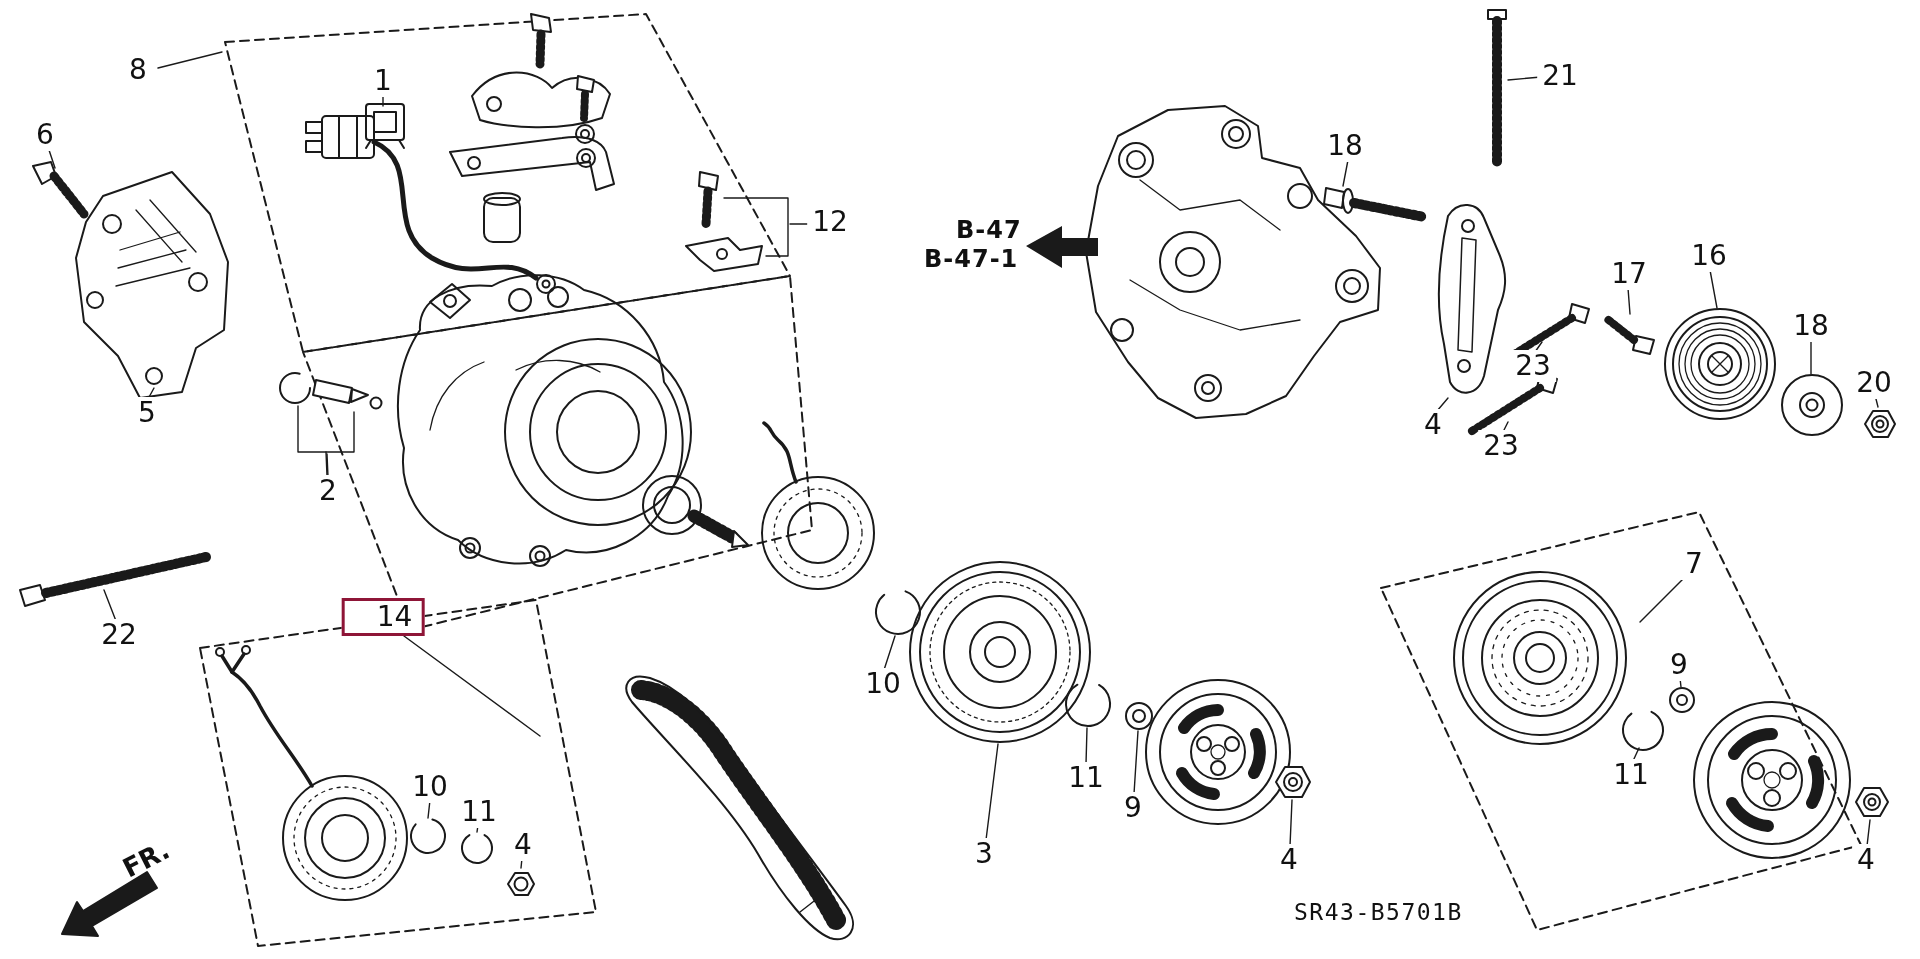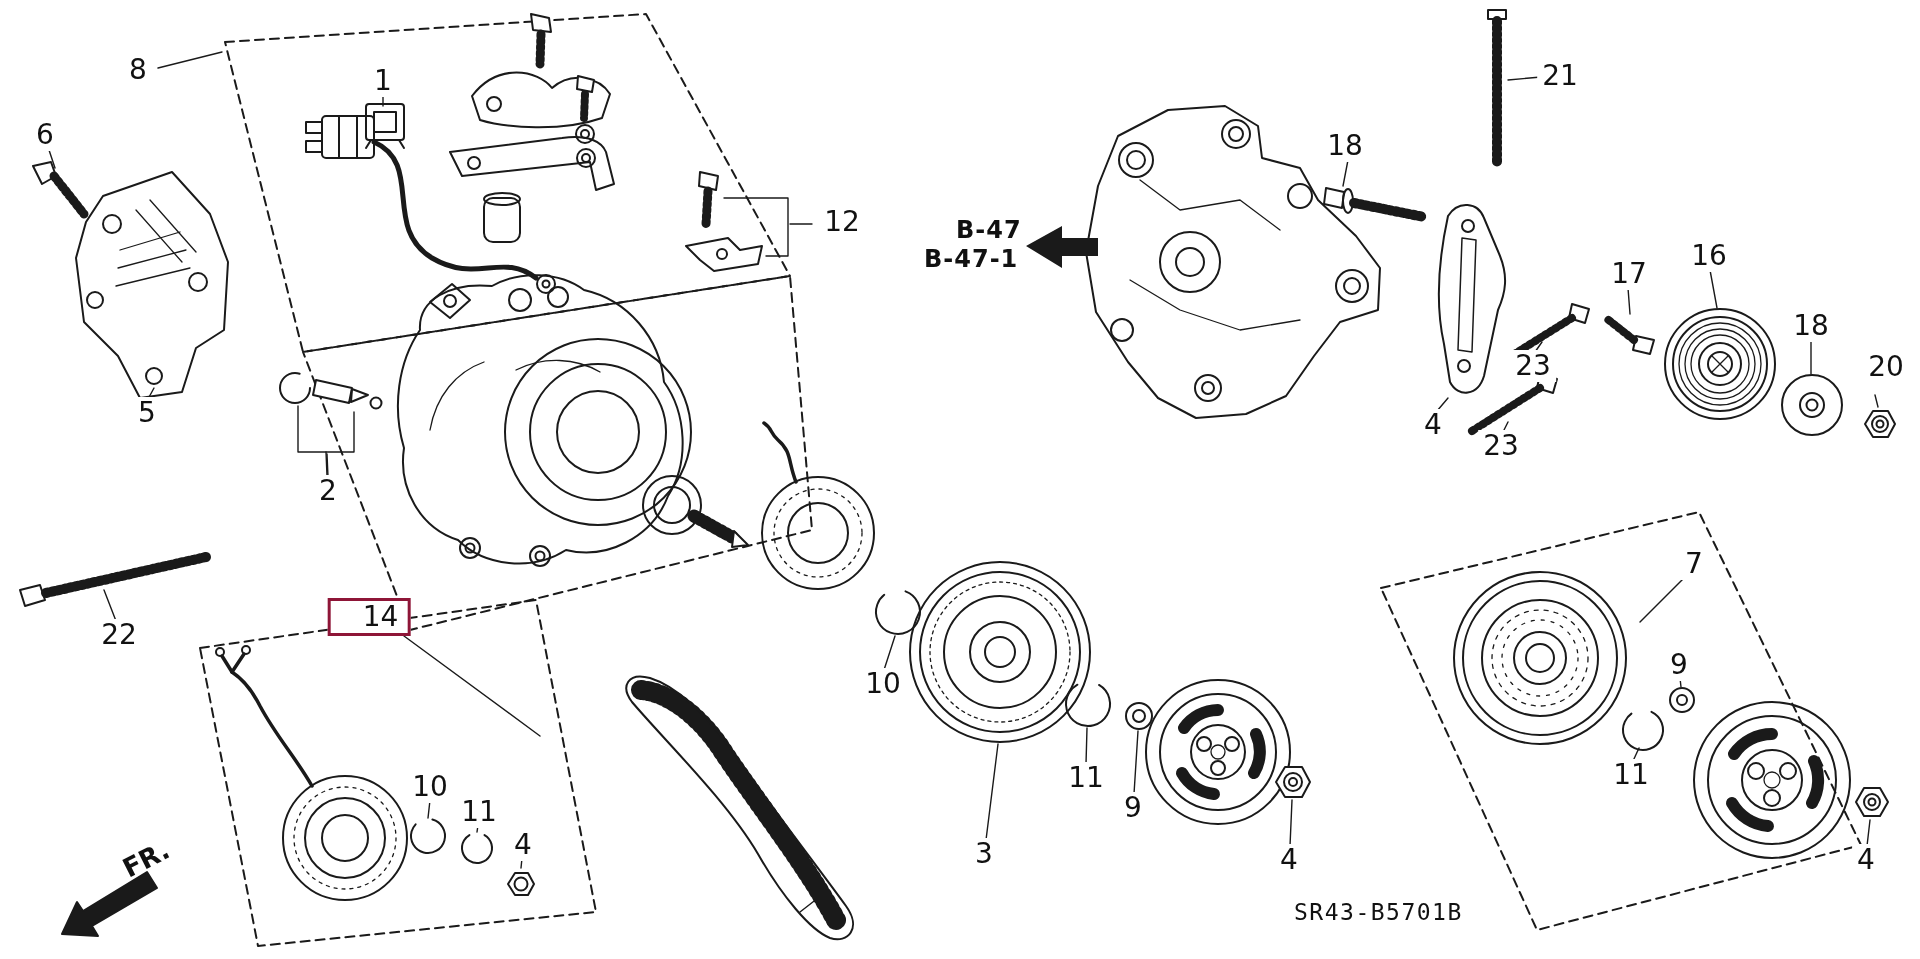--- a/index.html
+++ b/index.html
@@ -345,43 +345,43 @@
 
     <g>
       <polygon points="62,934 98,936 92,926 157,888 147,872 83,911 77,902" fill="#1a1a1a" stroke="#1a1a1a"></polygon>
     </g>
   </svg>
 
   <div class="label-layer">
       <div class="part-label" style="left: 138px; top: 70px;">8</div>
       <div class="part-label" style="left: 45px; top: 135px;">6</div>
       <div class="part-label" style="left: 383px; top: 81px;">1</div>
-      <div class="part-label" style="left: 830px; top: 222px; margin-left: 12px;">12</div>
+      <div class="part-label" style="left: 830px; top: 222px;">12</div>
       <div class="part-label" style="left: 147px; top: 413px;">5</div>
       <div class="part-label" style="left: 328px; top: 491px;">2</div>
       <div class="part-label" style="left: 119px; top: 635px;">22</div>
-      <div class="part-label highlighted" style="left: 369px; top: 617px; padding-left: 32px;">14</div>
+      <div class="part-label highlighted" style="left: 383px; top: 617px; padding-left: 32px;">14</div>
       <div class="part-label" style="left: 430px; top: 787px;">10</div>
       <div class="part-label" style="left: 479px; top: 812px;">11</div>
       <div class="part-label" style="left: 523px; top: 845px;">4</div>
       <div class="part-label" style="left: 797px; top: 974px;">13</div>
       <div class="part-label" style="left: 883px; top: 684px;">10</div>
       <div class="part-label" style="left: 1086px; top: 778px;">11</div>
       <div class="part-label" style="left: 984px; top: 854px;">3</div>
       <div class="part-label" style="left: 1133px; top: 808px;">9</div>
       <div class="part-label" style="left: 1289px; top: 860px;">4</div>
       <div class="part-label" style="left: 1345px; top: 146px;">18</div>
       <div class="part-label" style="left: 1560px; top: 76px;">21</div>
       <div class="part-label" style="left: 1629px; top: 274px;">17</div>
       <div class="part-label" style="left: 1709px; top: 256px;">16</div>
       <div class="part-label" style="left: 1533px; top: 366px;">23</div>
       <div class="part-label" style="left: 1433px; top: 425px;">4</div>
       <div class="part-label" style="left: 1501px; top: 446px;">23</div>
       <div class="part-label" style="left: 1811px; top: 326px;">18</div>
-      <div class="part-label" style="left: 1874px; top: 367px; margin-left: 12px;">20</div>
+      <div class="part-label" style="left: 1874px; top: 383px;">20</div>
       <div class="part-label" style="left: 1694px; top: 564px;">7</div>
       <div class="part-label" style="left: 1679px; top: 665px;">9</div>
       <div class="part-label" style="left: 1631px; top: 775px;">11</div>
       <div class="part-label" style="left: 1866px; top: 860px;">4</div>
     </div>
 
   <div class="ref-label" style="left:956px; top:218px">B-47</div>
   <div class="ref-label" style="left:924px; top:247px">B-47-1</div>
 
   <div class="fr-label">FR.</div>

